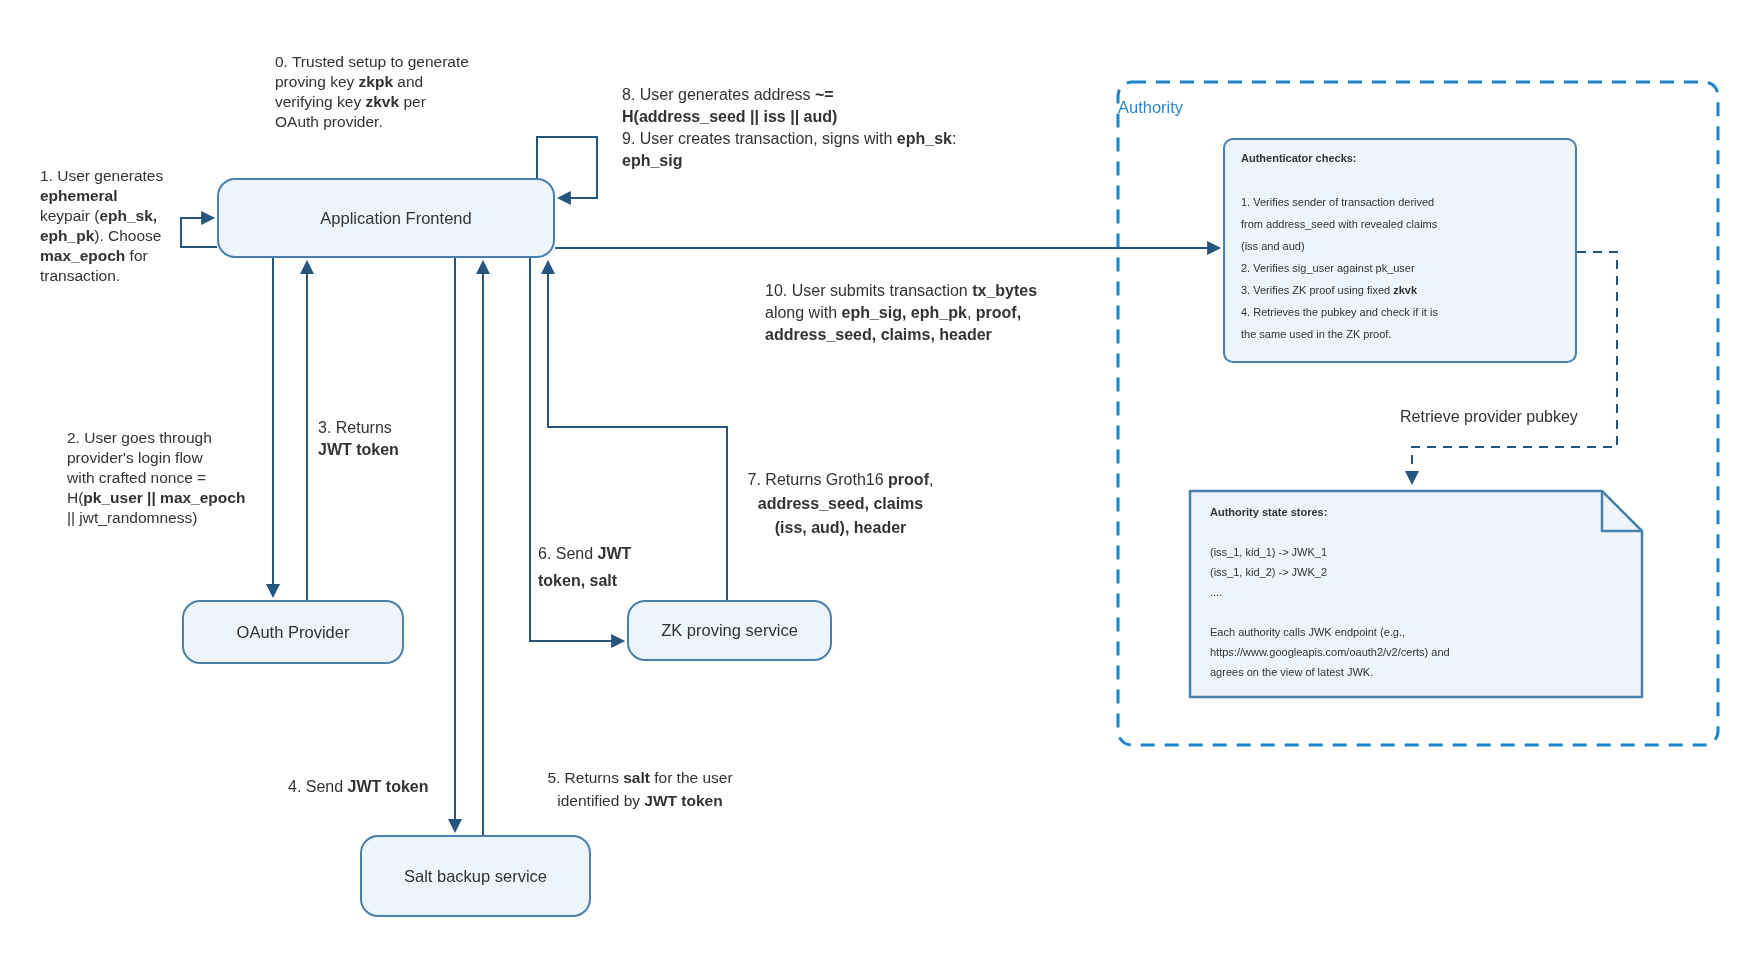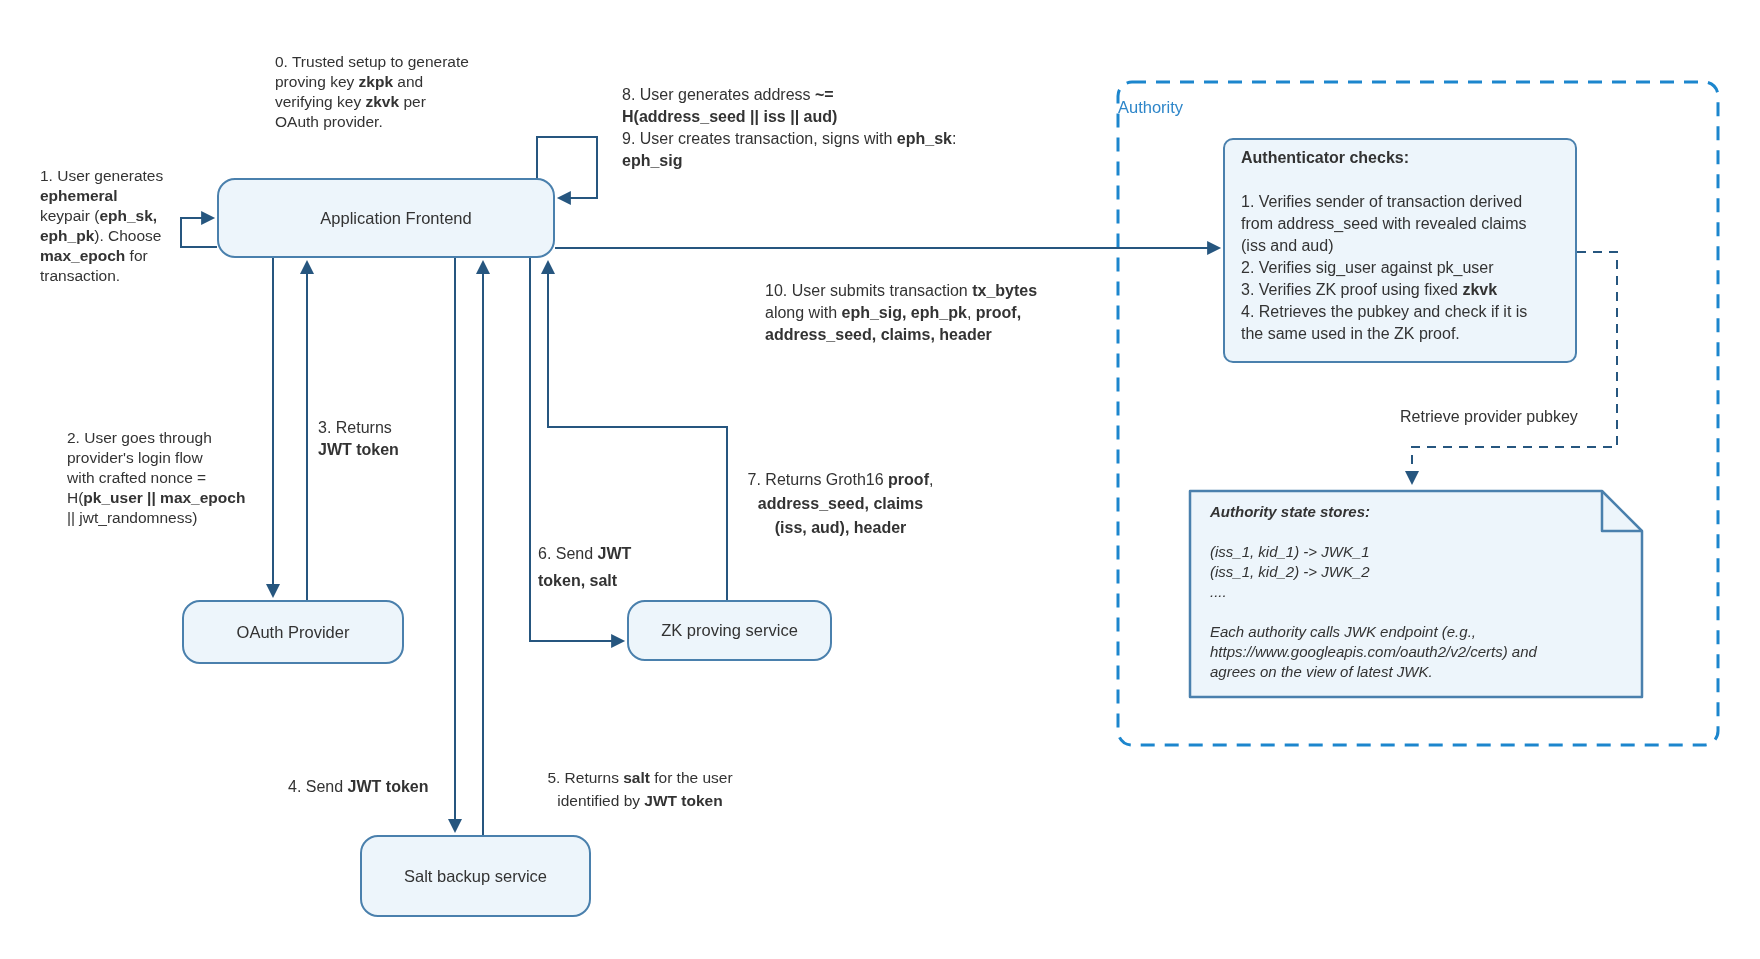--- a/index.html
+++ b/index.html
@@ -28,22 +28,22 @@
     position:absolute;box-sizing:border-box;background:var(--box-fill);
     border:2.5px solid var(--box-border);border-radius:10px;
   }
   .note{position:absolute;font-size:16px;line-height:22px;white-space:nowrap;}
   .note b{font-weight:700;}
   .sm{font-size:15.5px;line-height:20px;}
   .authority-title{
     position:absolute;left:1118px;top:98px;width:600px;text-align:left;
     font-size:16.5px;color:var(--authority-label);
   }
-  .panel-text{position:absolute;font-size:16px;line-height:22px;white-space:nowrap;}
-  .doc-text{position:absolute;font-size:15px;line-height:20px;white-space:nowrap;font-style:italic;}
+  .panel-text{position:absolute;font-size:11px;line-height:22px;white-space:nowrap;}
+  .doc-text{position:absolute;font-size:11px;line-height:20px;white-space:nowrap;}
 </style>
 </head>
 <body>
 
 <div class="canvas">
 
   <svg class="layer" viewBox="0 0 1760 959">
     <defs>
       <marker id="arrow" viewBox="0 0 10 10" refX="8.5" refY="5" markerWidth="8" markerHeight="7" orient="auto-start-reverse">
         <path class="arrowhead-fill" d="M 0 0 L 10 5 L 0 10 z"></path>

